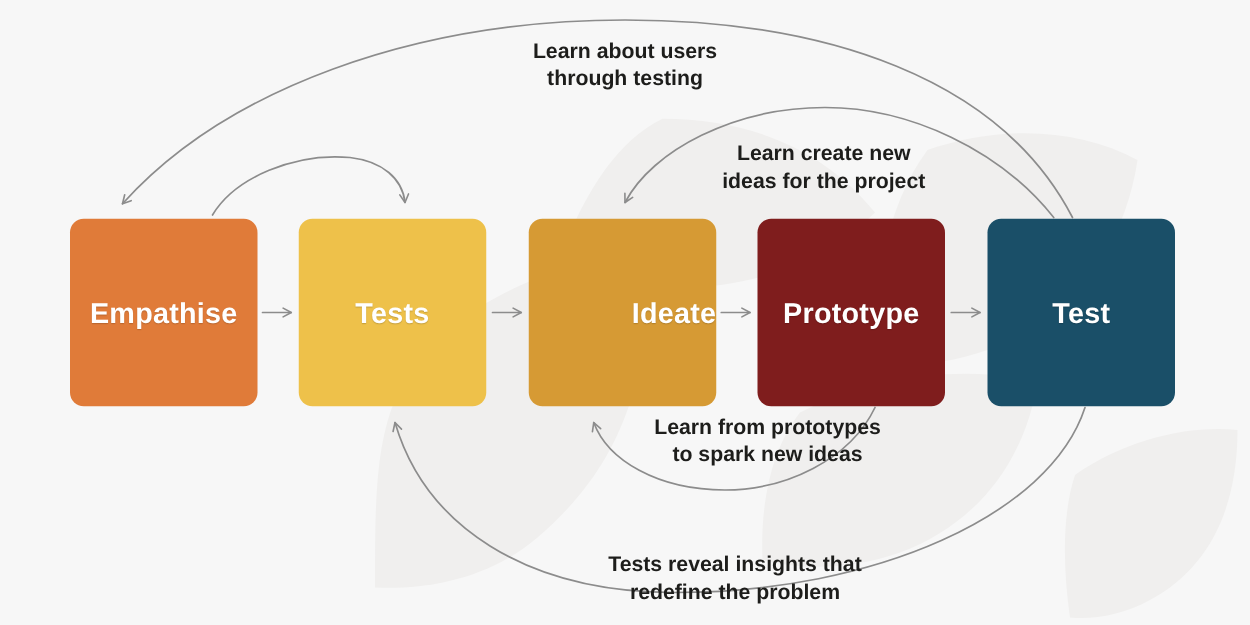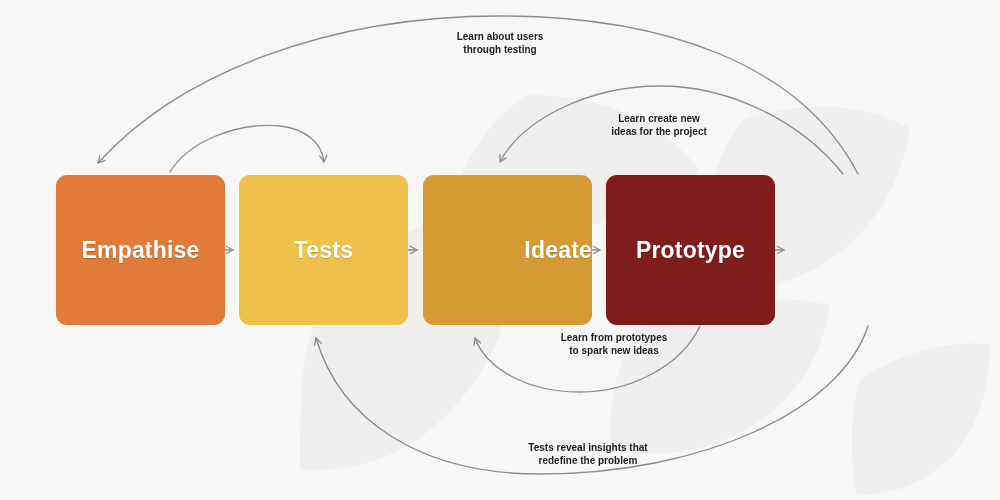--- a/index.html
+++ b/index.html
@@ -23,21 +23,21 @@
     position: absolute;
     top: 0;
     left: 0;
     width: 1000px;
     height: 500px;
   }
   #stage-layer { z-index: 5; }
 
   .stage-box {
     position: absolute;
-    width: 169px;
+    width: 150px;
     height: 150px;
     top: 175px;
     border-radius: 11px;
     display: flex;
     align-items: center;
     justify-content: center;
     box-sizing: border-box;
   }
   .stage-label {
     color: #ffffff;
@@ -49,21 +49,21 @@
     line-height: 1;
     text-shadow: 0 1px 1px rgba(0,0,0,0.18);
     white-space: nowrap;
   }
 
   .annotation {
     position: absolute;
     color: #1d1d1b;
     font-family: "Liberation Sans", sans-serif;
     font-weight: bold;
-    font-size: 10px;
+    font-size: 17px;
     line-height: 1.32;
     text-align: center;
     white-space: pre-line;
     z-index: 8;
     transform: translateX(-50%);
   }
 </style>
 </head>
 <body>
 
@@ -119,20 +119,23 @@
     </div>
     <div class="stage-box" style="background: rgb(238, 193, 74); left: 239px;">
       <span class="stage-label">Tests</span>
     </div>
     <div class="stage-box" style="background: rgb(214, 154, 52); left: 423px; justify-content: flex-end;">
       <span class="stage-label">Ideate</span>
     </div>
     <div class="stage-box" style="background: #7f1d1d; left: 606px;">
       <span class="stage-label">Prototype</span>
     </div>
+    <div class="stage-box" style="background: rgb(26, 79, 104); left: 790px;">
+      <span class="stage-label">Test</span>
+    </div>
   </div>
 
   <div class="annotation" style="left: 500px; top: 30px; color: rgb(29, 29, 27);">Learn about users
 through testing</div>
   <div class="annotation" style="left: 659px; top: 112px; color: rgb(29, 29, 27);">Learn create new
 ideas for the project</div>
   <div class="annotation" style="left: 590px; top: 331px; color: rgb(29, 29, 27); margin-left: 24px;">Learn from prototypes
 to spark new ideas</div>
   <div class="annotation" style="left: 588px; top: 417px; color: rgb(29, 29, 27); margin-top: 24px;">Tests reveal insights that
 redefine the problem</div>

